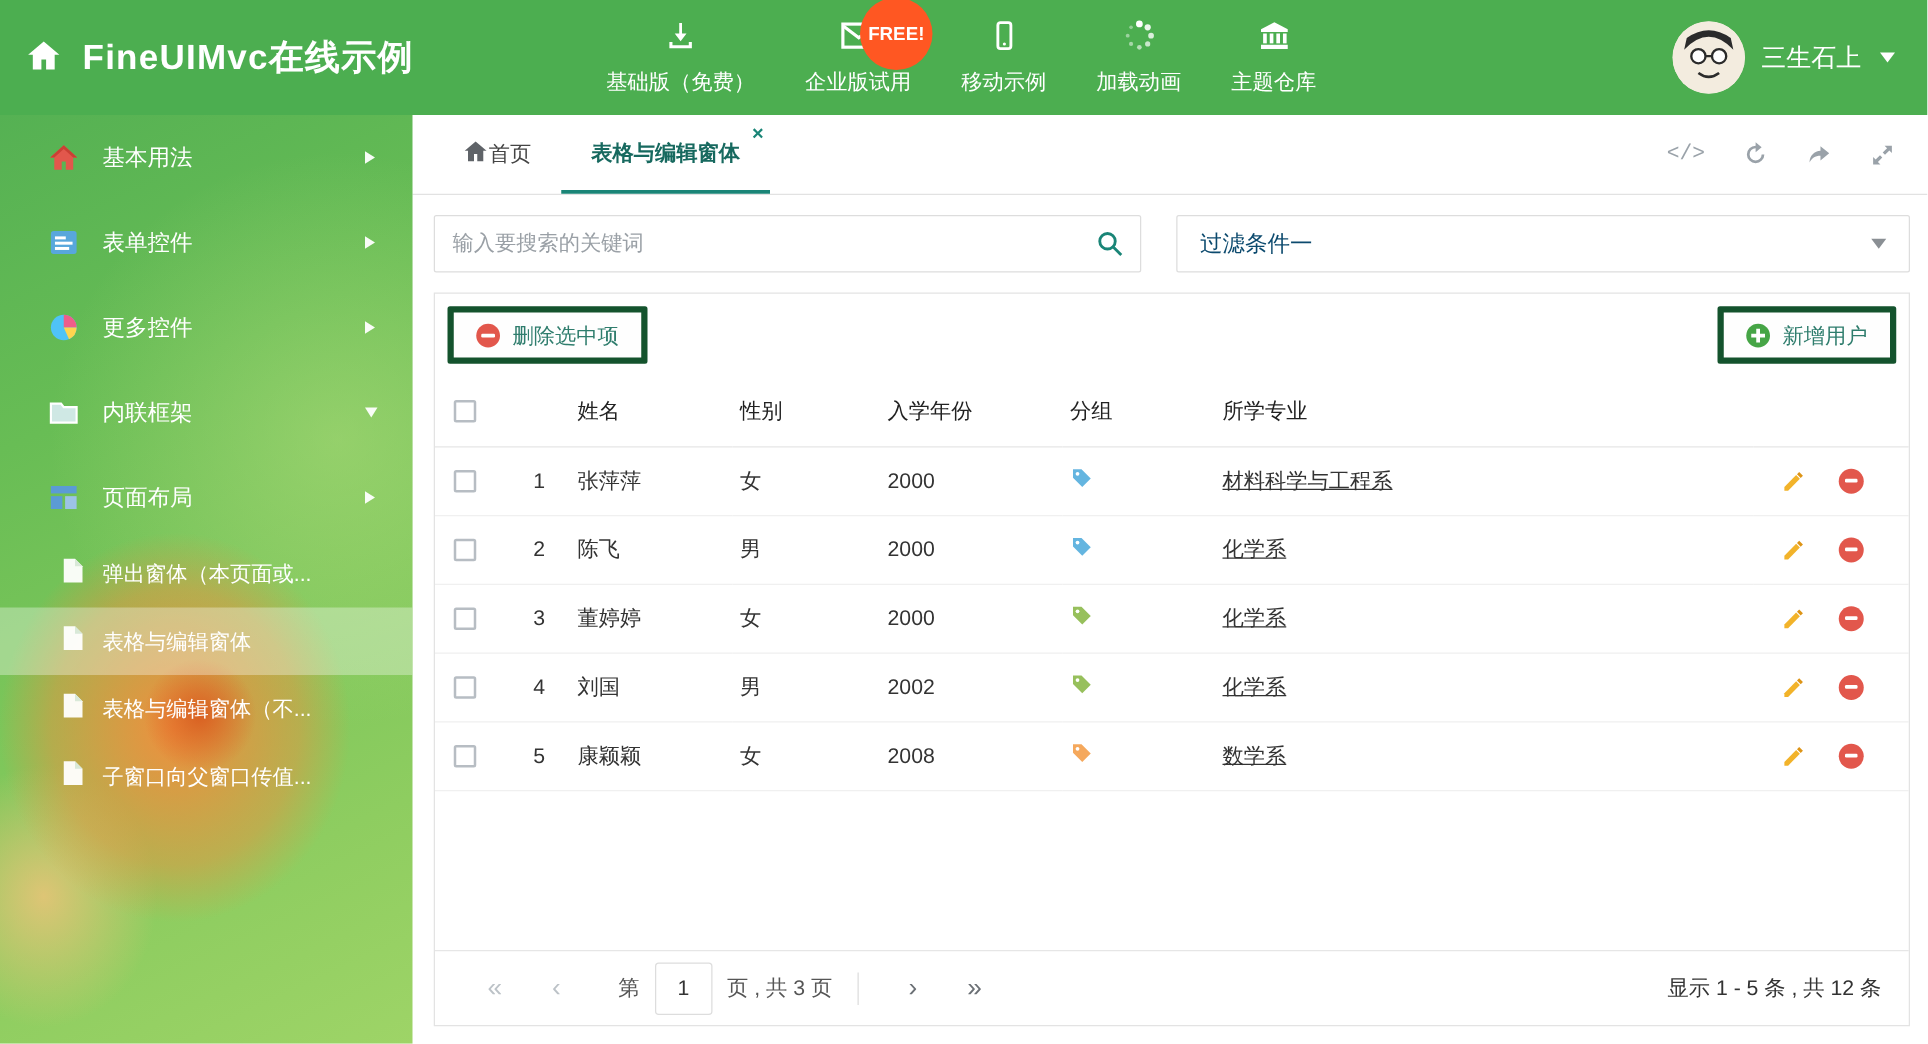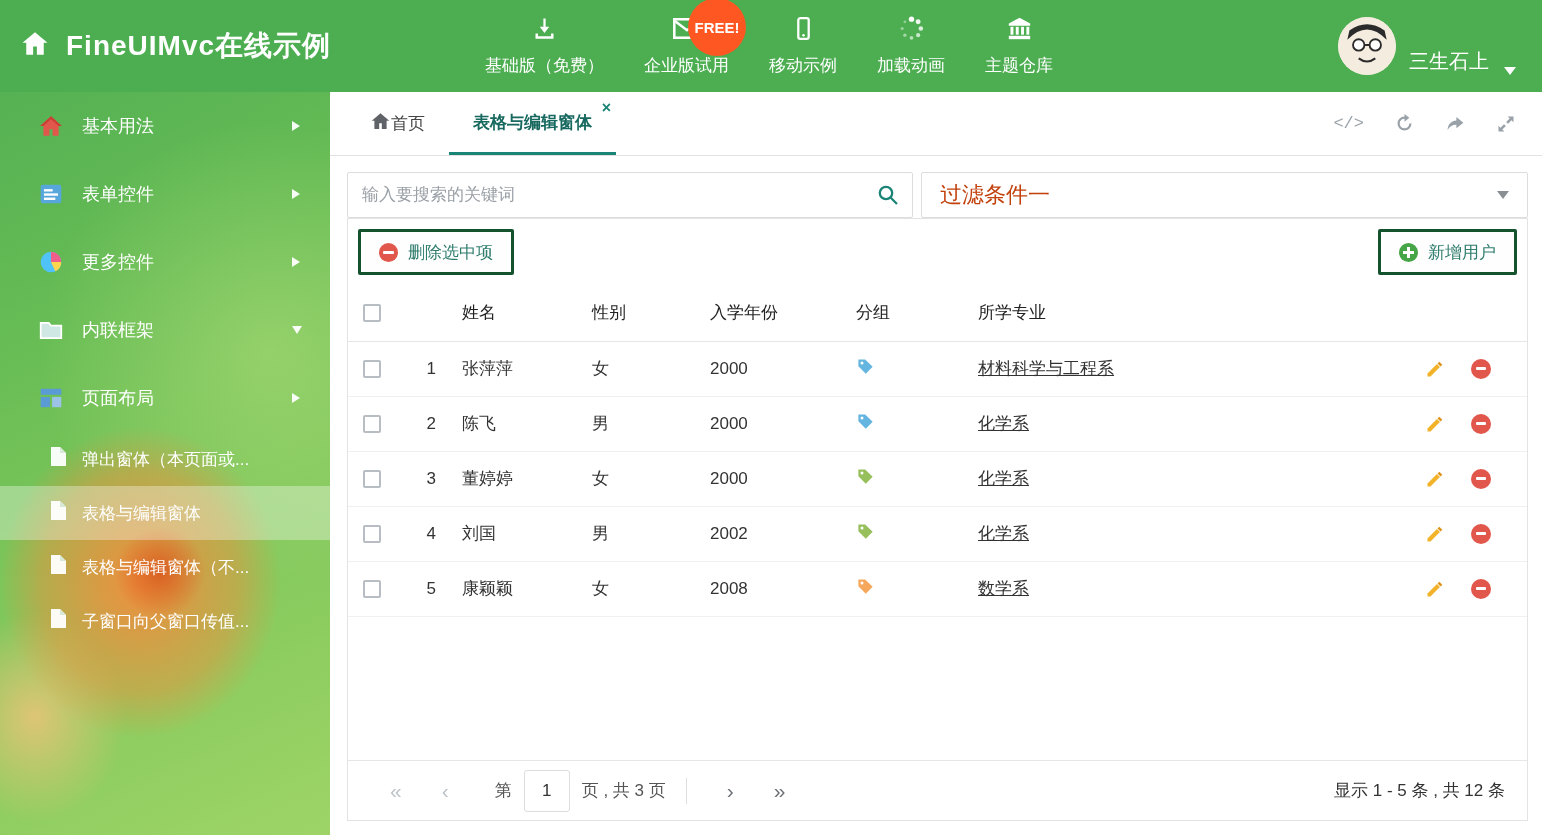--- a/index.html
+++ b/index.html
@@ -8,39 +8,39 @@
     font-family: "Liberation Sans", "DejaVu Sans", sans-serif;
     background: #fff;
   }
   .app { width: 1542px; height: 835px; display: flex; flex-direction: column; }
 
   
   .header {
     height: 92px; background: #4cae50; display: flex; align-items: center;
     position: relative; flex: 0 0 92px;
   }
-  .brand { display: flex; align-items: center; gap: 16px; padding-left: 20px; width: 395px; }
+  .brand { display: flex; align-items: flex-end; gap: 16px; padding-left: 20px; width: 395px; }
   .brand-title { color: #fff; font-size: 28px; font-weight: 700; letter-spacing: 1px; white-space: nowrap; }
   .hsearch { display: flex; align-items: center; width: 200px; }
   .hsearch input {
     width: 150px; background: transparent; border: none; outline: none;
     font-size: 18px; color: #eafbe7; font-family: inherit;
   }
   .hsearch input::placeholder { color: rgba(255,255,255,0.75); }
   .hnav { display: flex; margin-left: 70px; text-align: right; }
   .hnav-item {
     display: flex; flex-direction: column; align-items: center; gap: 7px;
     color: #fff; font-size: 17px; padding: 0 20px; cursor: pointer; white-space: nowrap;
   }
   .free-badge {
     position: absolute; left: 688px; top: -2px; width: 58px; height: 58px;
     border-radius: 50%; background: #ff5722; color: #fff; font-size: 15px; font-weight: 700;
     display: flex; align-items: center; justify-content: center; z-index: 3;
   }
-  .huser { margin-left: auto; display: flex; align-items: flex-end; gap: 13px; padding-right: 26px; color: #fff; font-size: 20px; cursor: pointer; }
+  .huser { margin-left: auto; display: flex; align-items: center; gap: 13px; padding-right: 26px; color: #fff; font-size: 20px; cursor: pointer; }
   .avatar { width: 58px; height: 58px; border-radius: 50%; overflow: hidden; background: #f3ecdf; flex: 0 0 58px; }
   .caret-white { width: 0; height: 0; border-top: 8px solid #fff; border-left: 6px solid transparent; border-right: 6px solid transparent; margin-left: 2px; }
 
   
   .split { flex: 1; display: flex; min-height: 0; }
 
   
   .sidebar {
     width: 330px; flex: 0 0 330px; overflow: hidden; position: relative;
     background:
@@ -76,39 +76,39 @@
   .main { flex: 1; display: flex; flex-direction: column; background: #fff; min-width: 0; }
   .tabbar { height: 64px; flex: 0 0 64px; border-bottom: 1px solid #e2e2e2; display: flex; align-items: stretch; padding-left: 16px; }
   .tab { display: flex; align-items: center; padding: 0 24px; font-size: 17px; color: #444; cursor: pointer; position: relative; }
   .tab.active { color: #17695f; font-weight: 700; border-bottom: 3px solid #1a8577; }
   .tab-close { position: absolute; top: 8px; right: 5px; color: #1a8577; font-size: 16px; font-weight: 700; line-height: 1; cursor: pointer; }
   .tab-tools { margin-left: auto; display: flex; align-items: center; gap: 30px; padding-right: 26px; }
   .tool-ic { color: #9aa2a9; cursor: pointer; display: flex; align-items: center; }
   .code-ic { font-family: "Liberation Mono", "DejaVu Sans Mono", monospace; font-size: 17px; color: #9aa2a9; }
 
   .content { flex: 1; display: flex; flex-direction: column; padding: 16px 14px 14px 17px; min-height: 0; }
-  .filter-row { display: flex; gap: 8px; margin-bottom: 0; flex: 0 0 auto; }
+  .filter-row { display: flex; gap: 28px; margin-bottom: 16px; flex: 0 0 auto; }
   .search-box { position: relative; width: 566px; }
   .search-box input {
     width: 100%; height: 46px; border: 1px solid #ddd; border-radius: 2px;
     padding: 0 46px 0 14px; font-size: 17px; color: #333; outline: none; font-family: inherit;
   }
   .search-box input::placeholder { color: #9aa0a6; }
   .search-mag { position: absolute; right: 13px; top: 11px; }
   .select-box {
     flex: 1; height: 46px; border: 1px solid #ddd; border-radius: 2px;
-    display: flex; align-items: center; padding: 0 18px; font-size: 22px; color: #c2410c; cursor: pointer;
+    display: flex; align-items: center; padding: 0 18px; font-size: 18px; color: #0c4a6e; cursor: pointer;
   }
   .caret-gray { margin-left: auto; width: 0; height: 0; border-top: 8px solid #8a8f94; border-left: 6px solid transparent; border-right: 6px solid transparent; }
 
   .panel { border: 1px solid #e3e3e3; flex: 1; display: flex; flex-direction: column; min-height: 0; }
   .toolbar { display: flex; align-items: center; padding: 10px; flex: 0 0 auto; }
   .btn {
     display: inline-flex; align-items: center; gap: 10px; height: 46px; padding: 0 18px;
-    border: 3px solid #14532d; background: #fefefe; border-radius: 2px;
+    border: 5px solid #14532d; background: #fefefe; border-radius: 2px;
     font-size: 17px; color: #2f7d6d; cursor: pointer; white-space: nowrap;
   }
   .btn.add { margin-left: auto; }
   .ic-circle { width: 19px; height: 19px; border-radius: 50%; position: relative; display: inline-block; flex: 0 0 19px; }
   .ic-minus { background: #e2574c; }
   .ic-minus::after { content: ""; position: absolute; left: 4px; top: 8px; width: 11px; height: 3px; background: #fff; border-radius: 1px; }
   .ic-plus { background: #46a546; }
   .ic-plus::before { content: ""; position: absolute; left: 8px; top: 4px; width: 3px; height: 11px; background: #fff; }
   .ic-plus::after { content: ""; position: absolute; left: 4px; top: 8px; width: 11px; height: 3px; background: #fff; }
 

